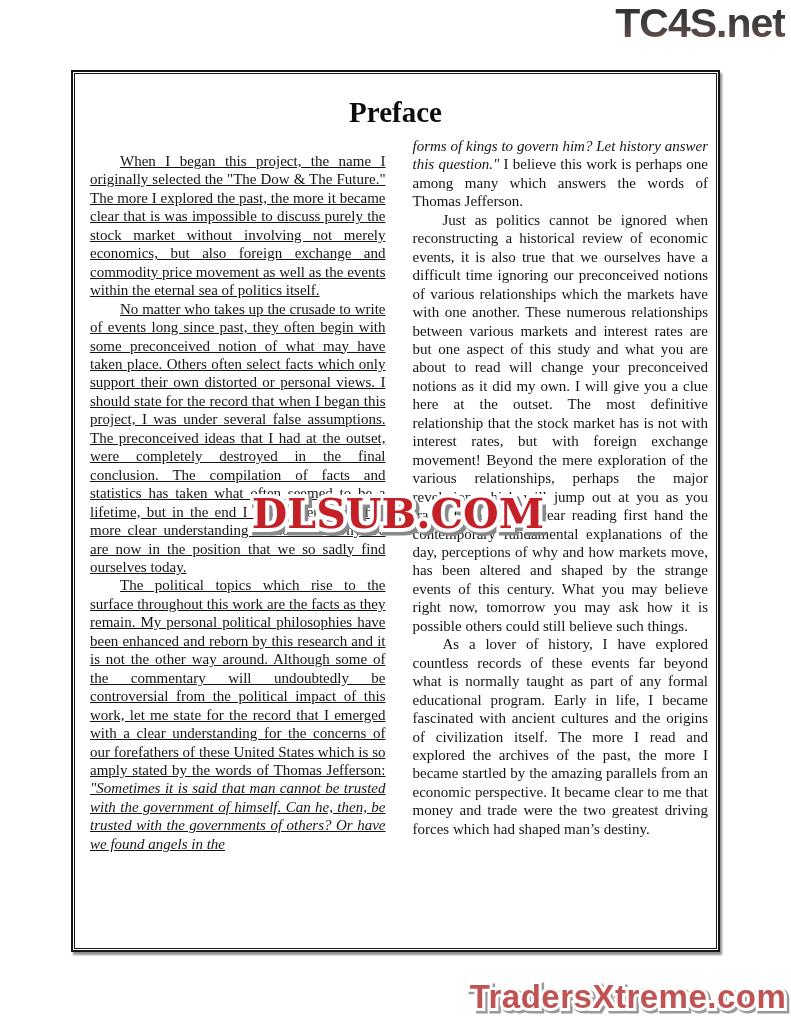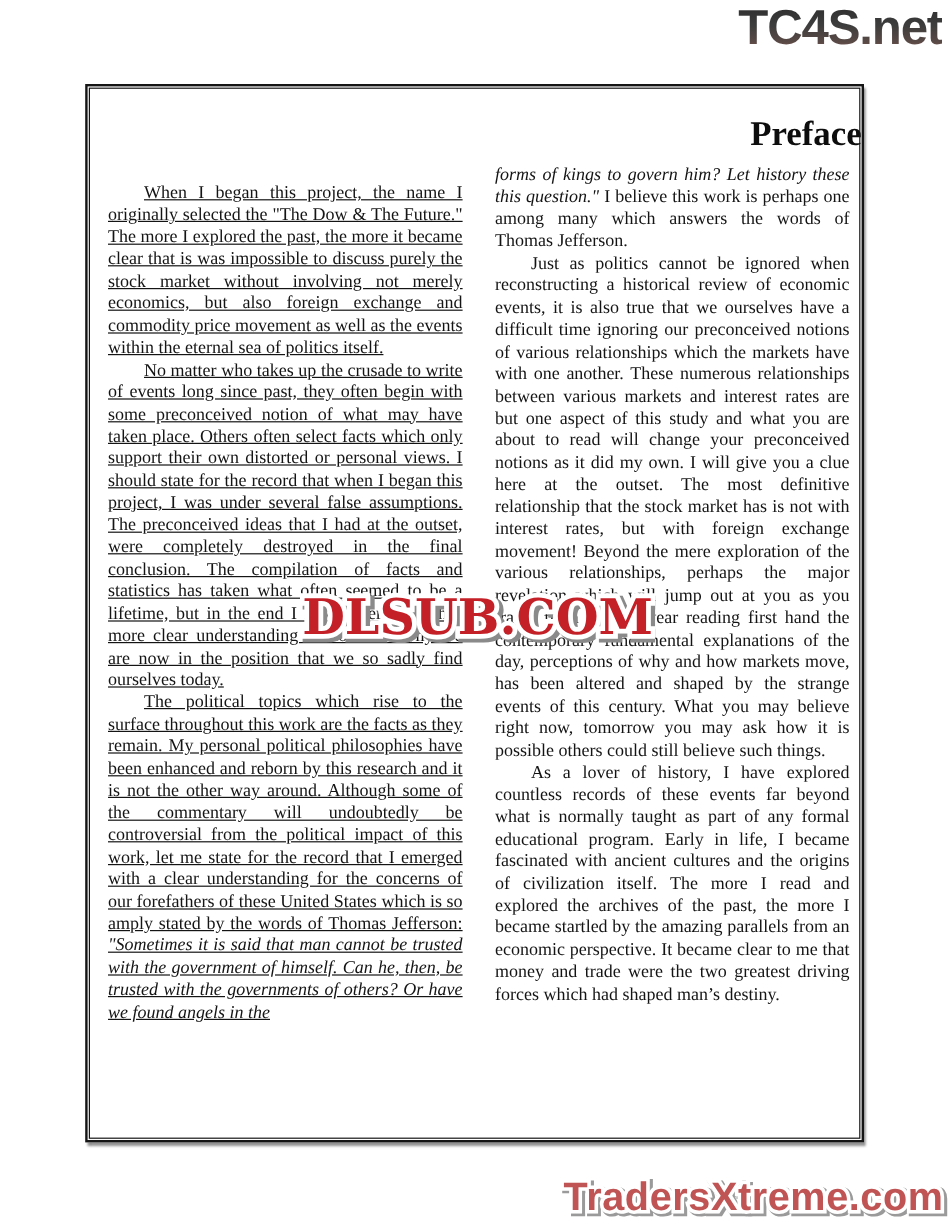--- a/index.html
+++ b/index.html
@@ -14,21 +14,21 @@
         -webkit-background-clip:text;background-clip:text;color:transparent;
         text-shadow:none;}
 
   
   .page-frame{position:absolute;left:71px;top:70px;width:645px;height:878px;
               border:2px solid #151515;box-shadow:2px 3px 2px rgba(0,0,0,0.45);
               background:#fff;}
   .page-inner{position:absolute;left:1px;top:1px;right:1px;bottom:1px;
               border:1px solid #151515;}
 
-  .doc-title{margin:0;padding-top:24px;text-align:right;
+  .doc-title{margin:0;padding-top:24px;text-align:center;
              font-size:29px;font-weight:bold;color:#0d0d0d;
              font-family:"Liberation Serif", serif;}
 
   .columns{display:flex;gap:27px;padding:8px 10px 0 17px;}
   .col{width:299px;text-align:justify;font-size:15px;line-height:18.45px;color:#141414;}
   .col-left{padding-top:15px;text-decoration:underline;}
   .col p{margin:0;text-indent:30px;}
   .col p.no-indent{text-indent:0;}
   .quote{font-style:italic;}
 
@@ -54,21 +54,21 @@
 
     <div class="columns">
 
       <div class="col col-left">
         <p><span>When I began this project, the name I originally selected the "The Dow &amp; The Future." The more I explored the past, the more it became clear that is was impossible to discuss purely the stock market without involving not merely economics, but also foreign exchange and commodity price movement as well as the events within the eternal sea of politics itself.</span></p>
         <p><span>No matter who takes up the crusade to write of events long since past, they often begin with some preconceived notion of what may have taken place. Others often select facts which only support their own distorted or personal views. I should state for the record that when I began this project, I was under several false assumptions. The preconceived ideas that I had at the outset, were completely destroyed in the final conclusion. The compilation of facts and statistics has taken what often seemed to be a lifetime, but in the end I have emerged with a more clear understanding of how and why we are now in the position that we so sadly find ourselves today.</span></p>
         <p><span>The political topics which rise to the surface throughout this work are the facts as they remain. My personal political philosophies have been enhanced and reborn by this research and it is not the other way around. Although some of the commentary will undoubtedly be controversial from the political impact of this work, let me state for the record that I emerged with a clear understanding for the concerns of our forefathers of these United States which is so amply stated by the words of Thomas Jefferson:  </span><span class="quote">"Sometimes it is said that man cannot be trusted with the government of himself. Can he, then, be trusted with the governments of others? Or have we found angels in the</span></p>
       </div>
 
       <div class="col col-right">
-        <p class="no-indent"><span class="quote">forms of kings to govern him?  Let history these this question." </span><span>I believe this work is perhaps one among many which answers the words of Thomas Jefferson.</span></p>
+        <p class="no-indent"><span class="quote">forms of kings to govern him?  Let history answer this question." </span><span>I believe this work is perhaps one among many which answers the words of Thomas Jefferson.</span></p>
         <p><span>Just as politics cannot be ignored when reconstructing a historical review of economic events, it is also true that we ourselves have a difficult time ignoring our preconceived notions of various relationships which the markets have with one another. These numerous relationships between various markets and interest rates are but one aspect of this study and what you are about to read will change your preconceived notions as it did my own. I will give you a clue here at the outset. The most definitive relationship that the stock market has is not with interest rates, but with foreign exchange movement! Beyond the mere exploration of the various relationships, perhaps the major revelation which will jump out at you as you travel from year to year reading first hand the contemporary fundamental explanations of the day, perceptions of why and how markets move, has been altered and shaped by the strange events of this century. What you may believe right now, tomorrow you may ask how it is possible others could still believe such things.</span></p>
         <p><span>As a lover of history, I have explored countless records of these events far beyond what is normally taught as part of any formal educational program. Early in life, I became fascinated with ancient cultures and the origins of civilization itself. The more I read and explored the archives of the past, the more I became startled by the amazing parallels from an economic perspective. It became clear to me that money and trade were the two greatest driving forces which had shaped man’s destiny.</span></p>
       </div>
 
     </div>
   </div>
 
   <div class="wm wm-center">
     <svg width="296" height="64" viewBox="0 0 296 64">
       <text class="dlsub-text" x="148" y="44" text-anchor="middle" fill="#8a8a8a" stroke="#8a8a8a" stroke-width="9" paint-order="stroke" transform="translate(3,3)">DLSUB.COM</text>

